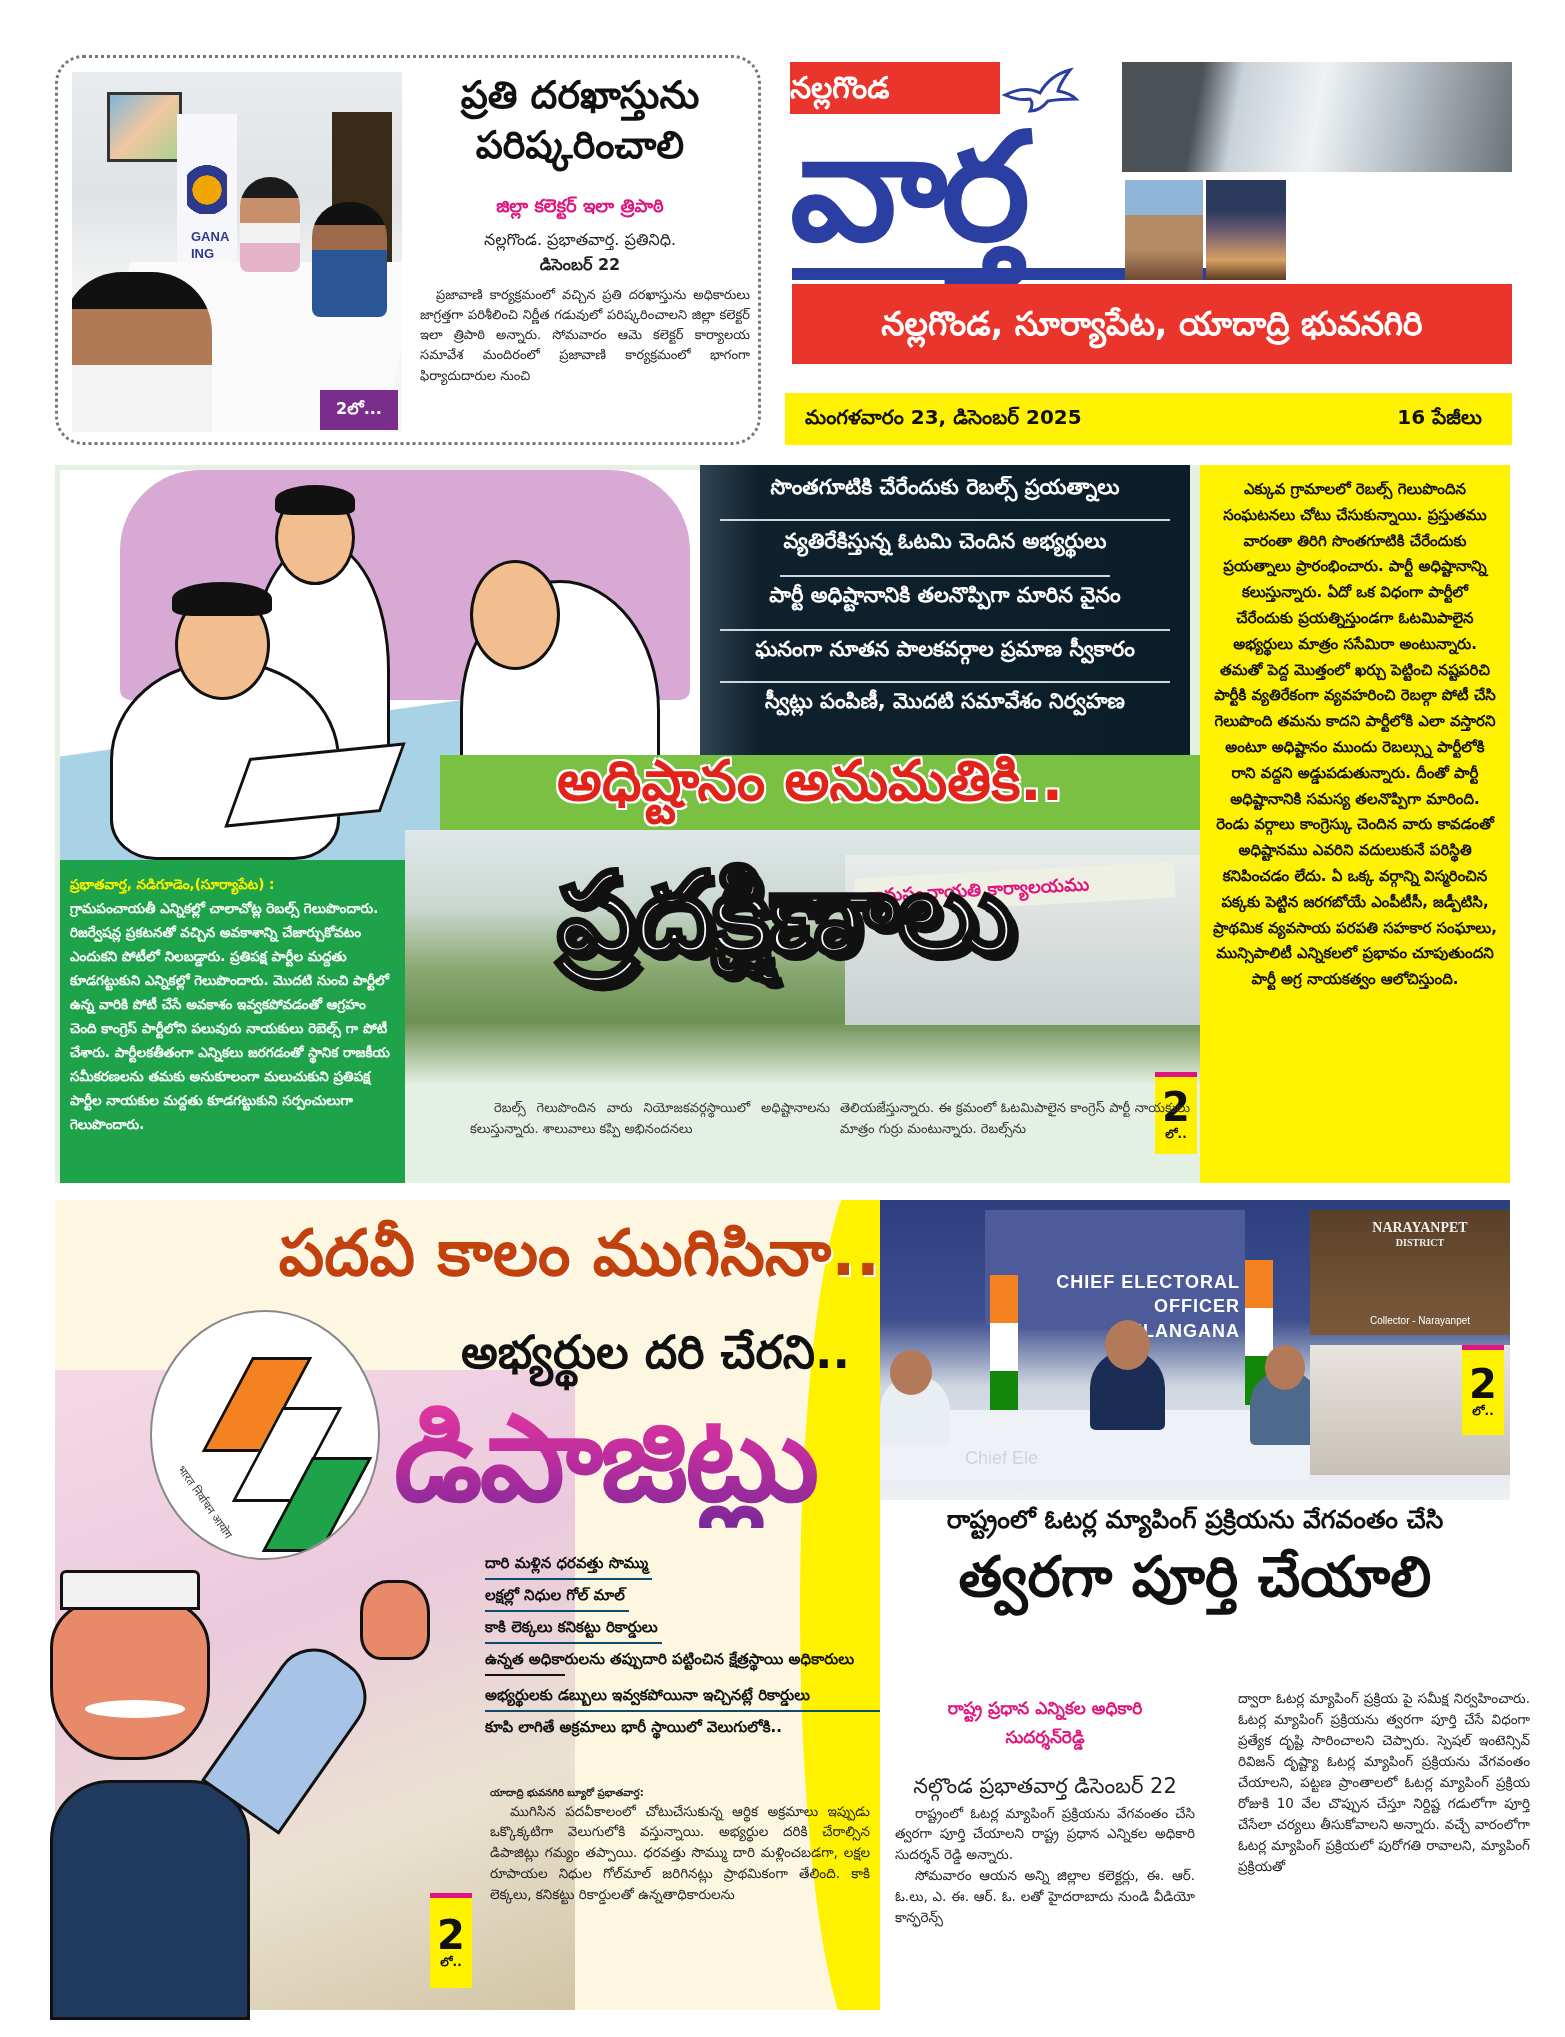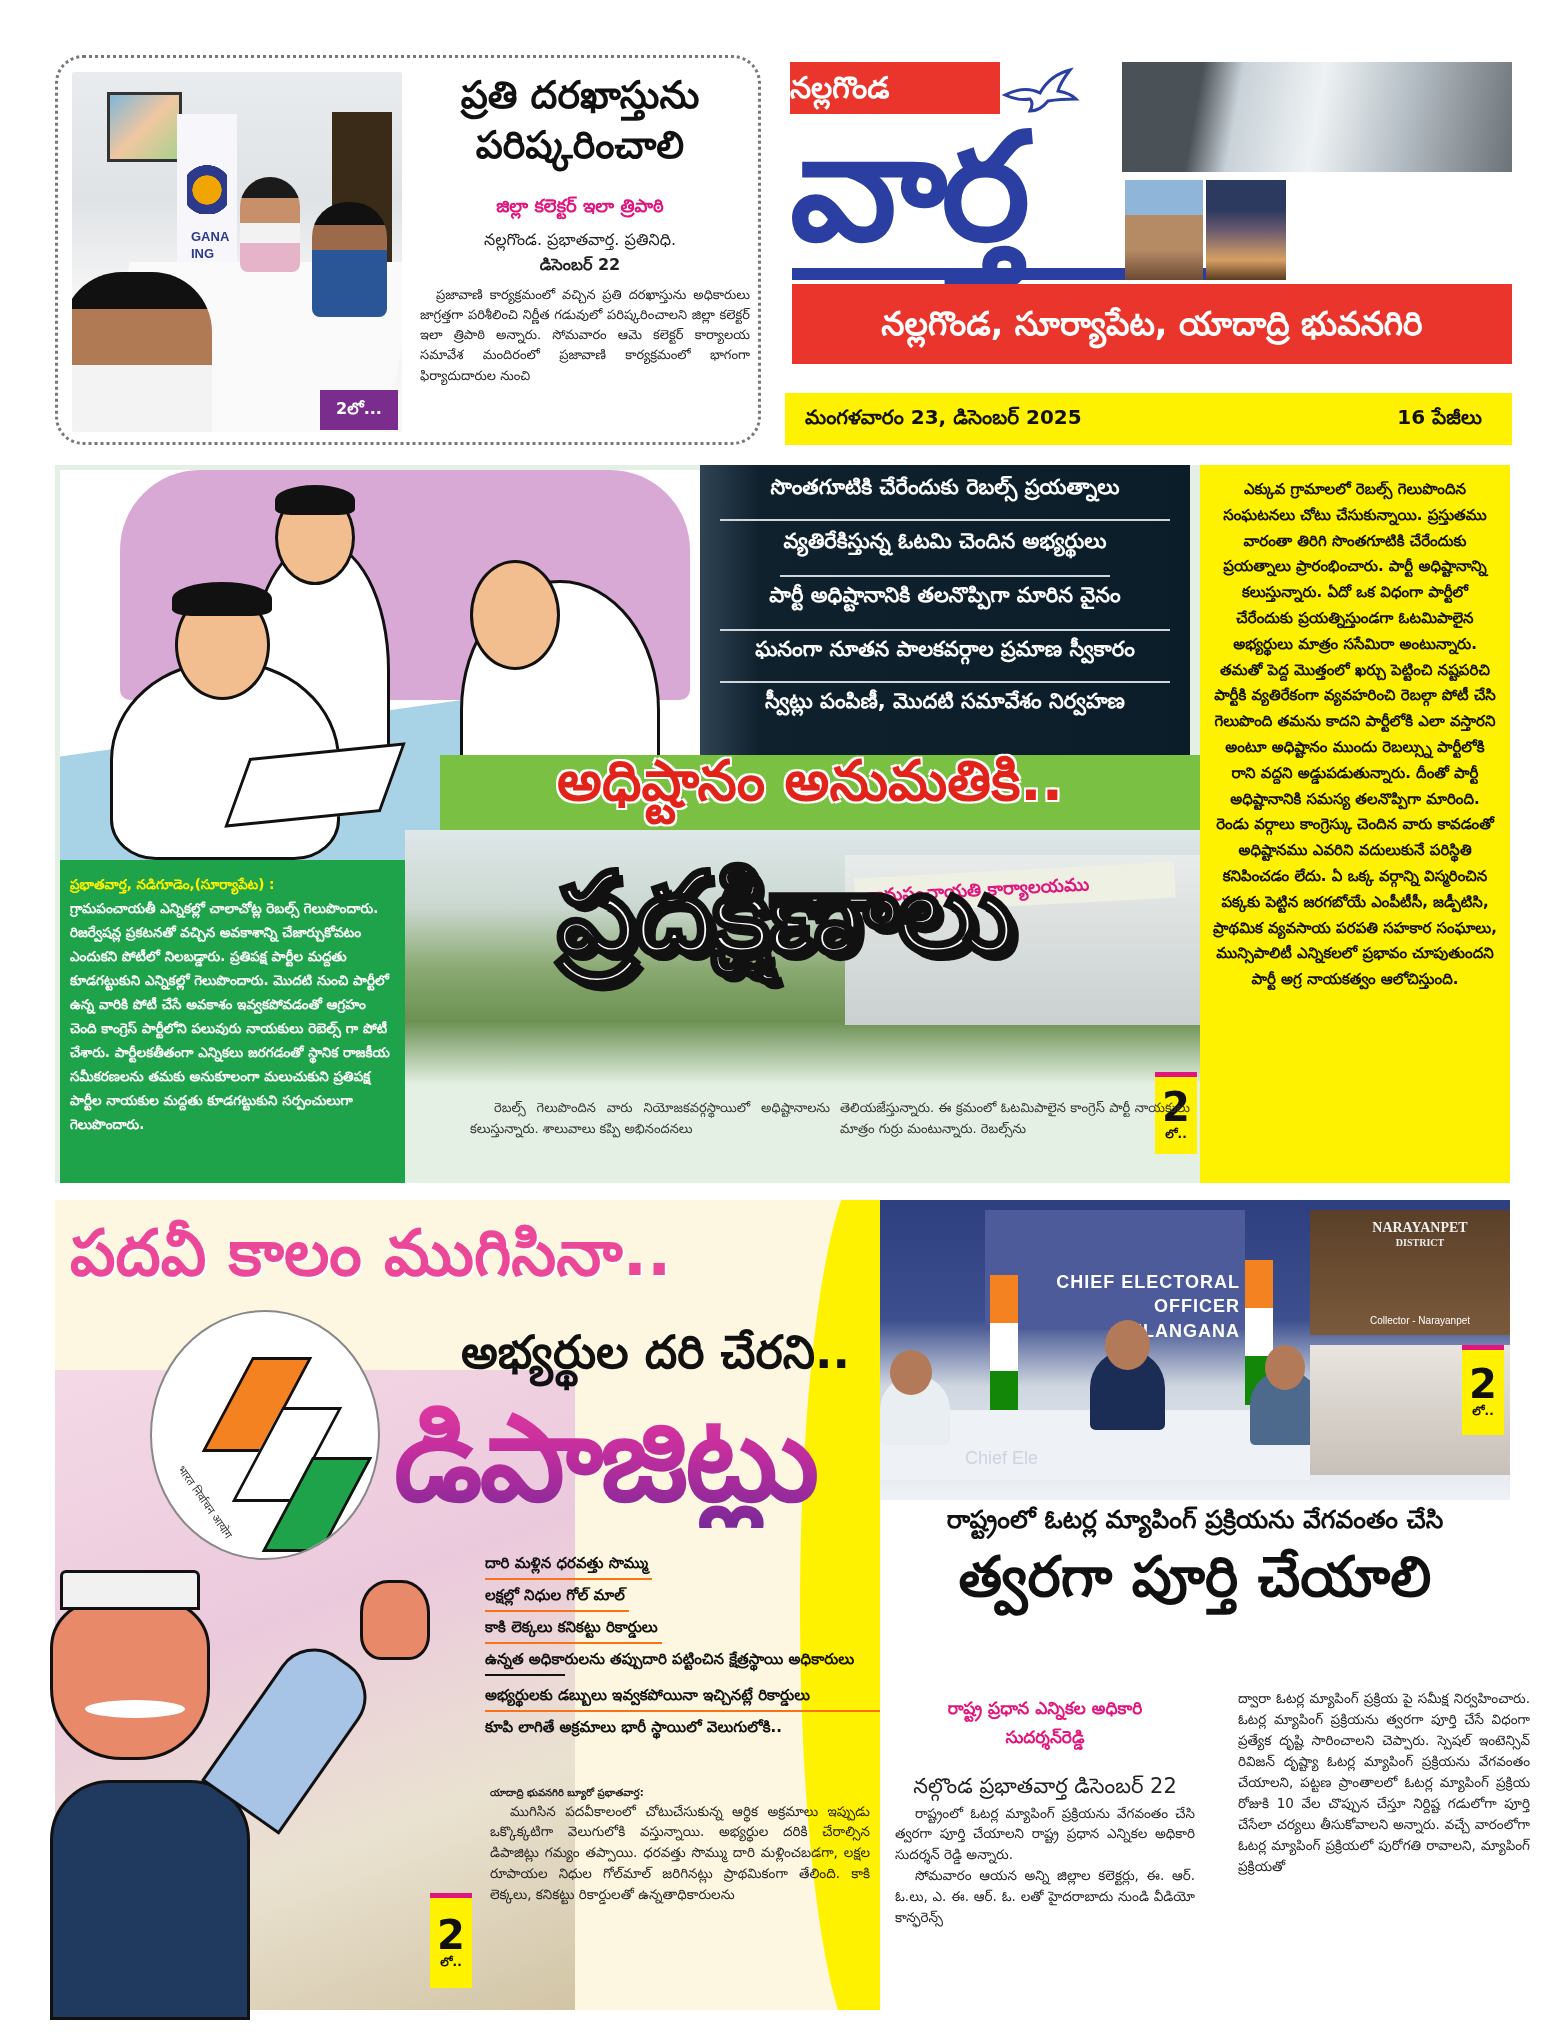--- a/index.html
+++ b/index.html
@@ -90,27 +90,27 @@
   #eci-logo .bar { position:absolute; width:60px; height:95px; border:3px solid #111; transform:skewX(-28deg); }
   #eci-logo .t1 { position:absolute; left:35px; top:150px; font: 11px "DejaVu Sans", sans-serif; color:#333; transform:rotate(55deg); transform-origin:left top; }
   #politician { left: 60px; top: 1570px; width: 400px; height: 440px; }
   #politician .cap { position:absolute; left:0; top:0; width:140px; height:40px; background:#f1f1f1; border:3px solid #111; border-radius:6px 6px 0 0; }
   #politician .face { position:absolute; left:-10px; top:30px; width:160px; height:160px; background:#e8896a; border:3px solid #111; border-radius:30% 30% 45% 45%; }
   #politician .moustache { position:absolute; left:25px; top:130px; width:100px; height:18px; background:#fff; border-radius:50%; }
   #politician .body { position:absolute; left:-10px; top:210px; width:200px; height:240px; background:#1f3a5e; border:3px solid #111; border-radius:60px 60px 0 0; }
   #politician .arm { position:absolute; left:180px; top:190px; width:180px; height:95px; background:#a7c4e6; border:3px solid #111; border-radius:0 40px 40px 0; transform:rotate(-55deg); transform-origin:left center; }
   #politician .hand { position:absolute; left:300px; top:10px; width:70px; height:80px; background:#e8896a; border:3px solid #111; border-radius:40% 40% 30% 30%; }
 
-  #deposits-kicker1 { left: 70px; top: 1215px; width: 810px; text-align:left; font: bold 64px "DejaVu Sans", sans-serif; color:#ec4899; line-height:1.2; text-shadow: 2px 2px 0 #fff; }
+  #deposits-kicker1 { left: 70px; top: 1215px; width: 810px; text-align:right; font: bold 64px "DejaVu Sans", sans-serif; color:#c2410c; line-height:1.2; text-shadow: 2px 2px 0 #fff; }
   #deposits-kicker2 { left: 350px; top: 1325px; width: 530px; text-align:right; padding-right:30px; font: bold 46px "DejaVu Sans", sans-serif; color:#111; line-height:1.2; }
   #deposits-headline { left: 330px; top: 1390px; width: 550px; text-align:center; font: bold 120px "DejaVu Sans", sans-serif; line-height:1.15; letter-spacing:-3px;
      background:linear-gradient(180deg,#e83aa0 0%,#c22e9e 45%,#7a2898 100%); -webkit-background-clip:text; background-clip:text; color:transparent; }
 
   #deposits-bullets { left: 485px; top: 1548px; width: 395px; }
-  #deposits-bullets .b { font: bold 15px "DejaVu Sans", sans-serif; color:#111; line-height:30px; display:inline-block; border-bottom:2px solid #f97316; padding-right:4px; margin-bottom:0; }
+  #deposits-bullets .b { font: bold 15px "DejaVu Sans", sans-serif; color:#111; line-height:30px; display:inline-block; border-bottom:2px solid #0c4a6e; padding-right:4px; margin-bottom:0; }
   #deposits-bullets .row { height:32px; }
   #deposits-bullets .row.tall { height:auto; }
   #deposits-body { left: 490px; top: 1785px; width: 380px; font: 13.5px "DejaVu Sans", sans-serif; line-height:1.55; color:#222; text-align:justify; }
   #deposits-body .dl { font-weight:bold; font-size:10px; display:block; }
   #deposits-body .p { text-indent:20px; display:block; }
   #see-page-2-dep { left: 430px; top: 1893px; height: 95px; }
 
   
   #cec-photo { left: 880px; top: 1200px; width: 630px; height: 300px; background:linear-gradient(180deg,#2d3f7e 0%,#3d4f8e 40%,#cfd6e0 62%,#eef1f5 100%); overflow:hidden; }
   #cec-photo .wall { position:absolute; left:105px; top:10px; width:260px; height:120px; background:#4d5b9a; }

